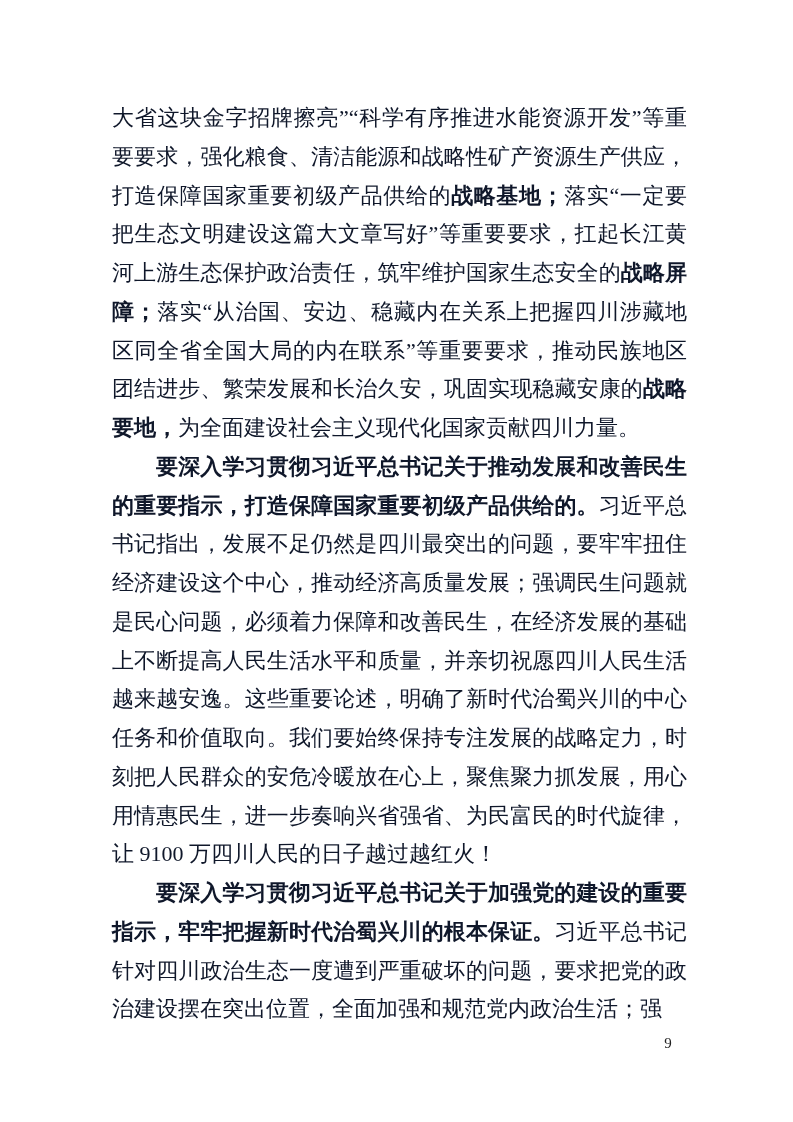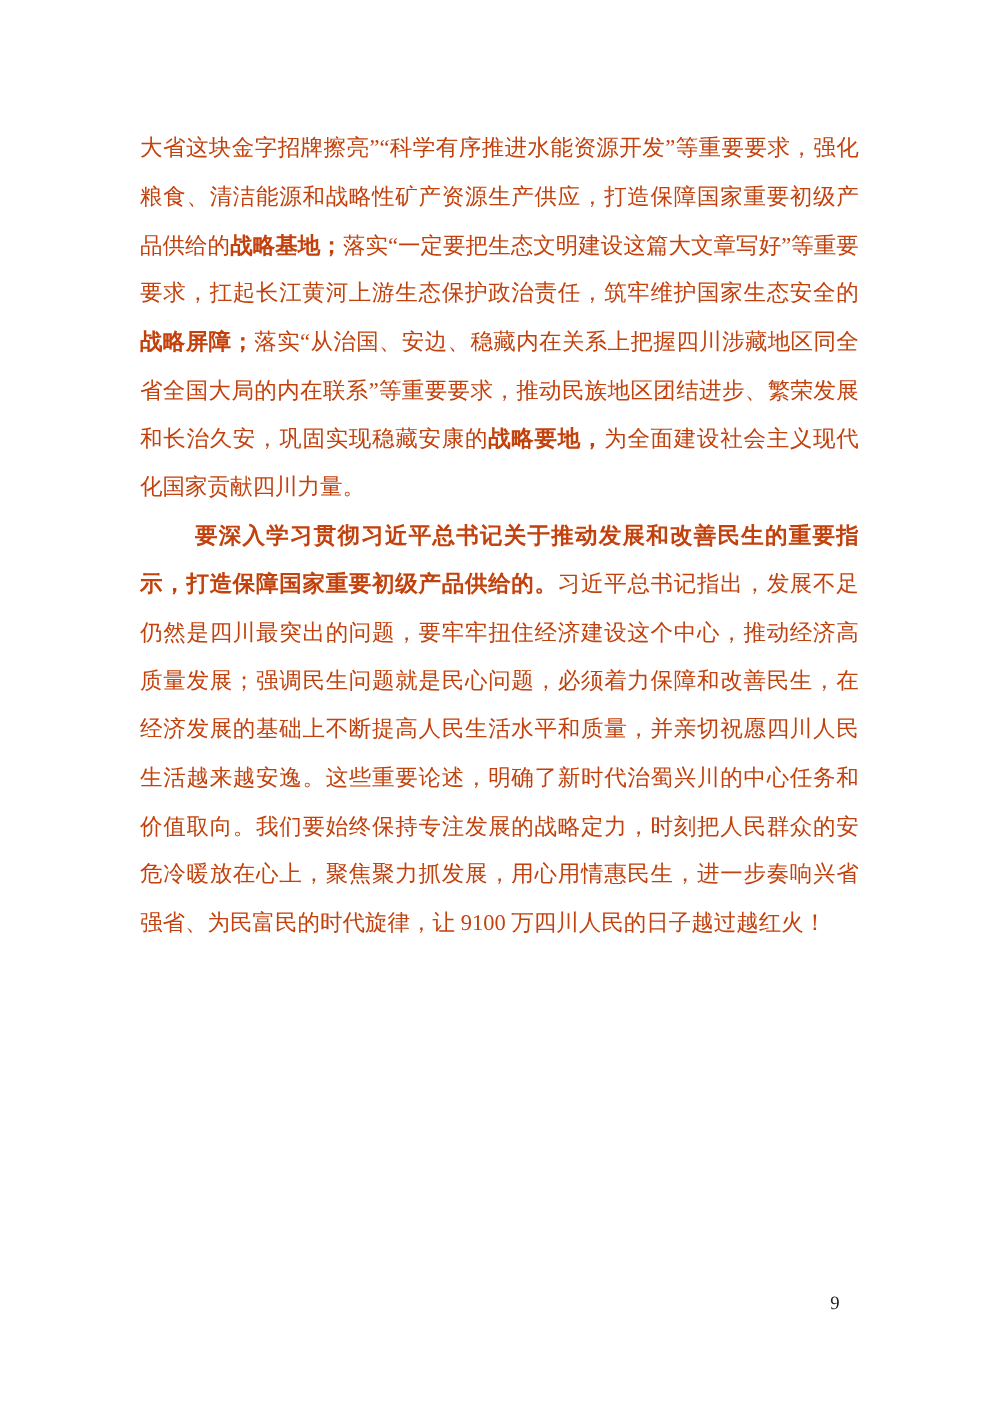--- a/index.html
+++ b/index.html
@@ -13,24 +13,24 @@
     height: 1122px;
     background: #ffffff;
     overflow: hidden;
     font-family: "Liberation Serif", "DejaVu Serif", serif;
   }
   .doc-body {
     position: absolute;
     left: 112px;
     top: 99px;
     width: 575px;
-    font-size: 18px;
+    font-size: 22px;
     line-height: 38.75px;
     text-align: justify;
-    color: #c2410c;
+    color: #0f172a;
     letter-spacing: 0;
   }
   .para {
     margin: 0;
     padding: 0;
   }
   .para.indent {
     text-indent: 44px;
   }
   .run { font-weight: normal; }
@@ -47,15 +47,16 @@
     font-family: "Liberation Serif", "DejaVu Serif", serif;
   }
 </style>
 </head>
 <body>
 
 <div class="page">
   <div class="doc-body">
       <p class="para"><span class="run">大省这块金字招牌擦亮”“科学有序推进水能资源开发”等重要要求，强化粮食、清洁能源和战略性矿产资源生产供应，打造保障国家重要初级产品供给的</span><span class="run bold">战略基地；</span><span class="run">落实“一定要把生态文明建设这篇大文章写好”等重要要求，扛起长江黄河上游生态保护政治责任，筑牢维护国家生态安全的</span><span class="run bold">战略屏障；</span><span class="run">落实“从治国、安边、稳藏内在关系上把握四川涉藏地区同全省全国大局的内在联系”等重要要求，推动民族地区团结进步、繁荣发展和长治久安，巩固实现稳藏安康的</span><span class="run bold">战略要地，</span><span class="run">为全面建设社会主义现代化国家贡献四川力量。</span></p>
       <p class="para indent"><span class="run bold">要深入学习贯彻习近平总书记关于推动发展和改善民生的重要指示，打造保障国家重要初级产品供给的。</span><span class="run">习近平总书记指出，发展不足仍然是四川最突出的问题，要牢牢扭住经济建设这个中心，推动经济高质量发展；强调民生问题就是民心问题，必须着力保障和改善民生，在经济发展的基础上不断提高人民生活水平和质量，并亲切祝愿四川人民生活越来越安逸。这些重要论述，明确了新时代治蜀兴川的中心任务和价值取向。我们要始终保持专注发展的战略定力，时刻把人民群众的安危冷暖放在心上，聚焦聚力抓发展，用心用情惠民生，进一步奏响兴省强省、为民富民的时代旋律，让 9100 万四川人民的日子越过越红火！</span></p>
+      <p class="para indent"><span class="run bold">要深入学习贯彻习近平总书记关于加强党的建设的重要指示，牢牢把握新时代治蜀兴川的根本保证。</span><span class="run">习近平总书记针对四川政治生态一度遭到严重破坏的问题，要求把党的政治建设摆在突出位置，全面加强和规范党内政治生活；强</span></p>
     </div>
   <div class="page-number">9</div>
 </div>
 
 </body></html>

